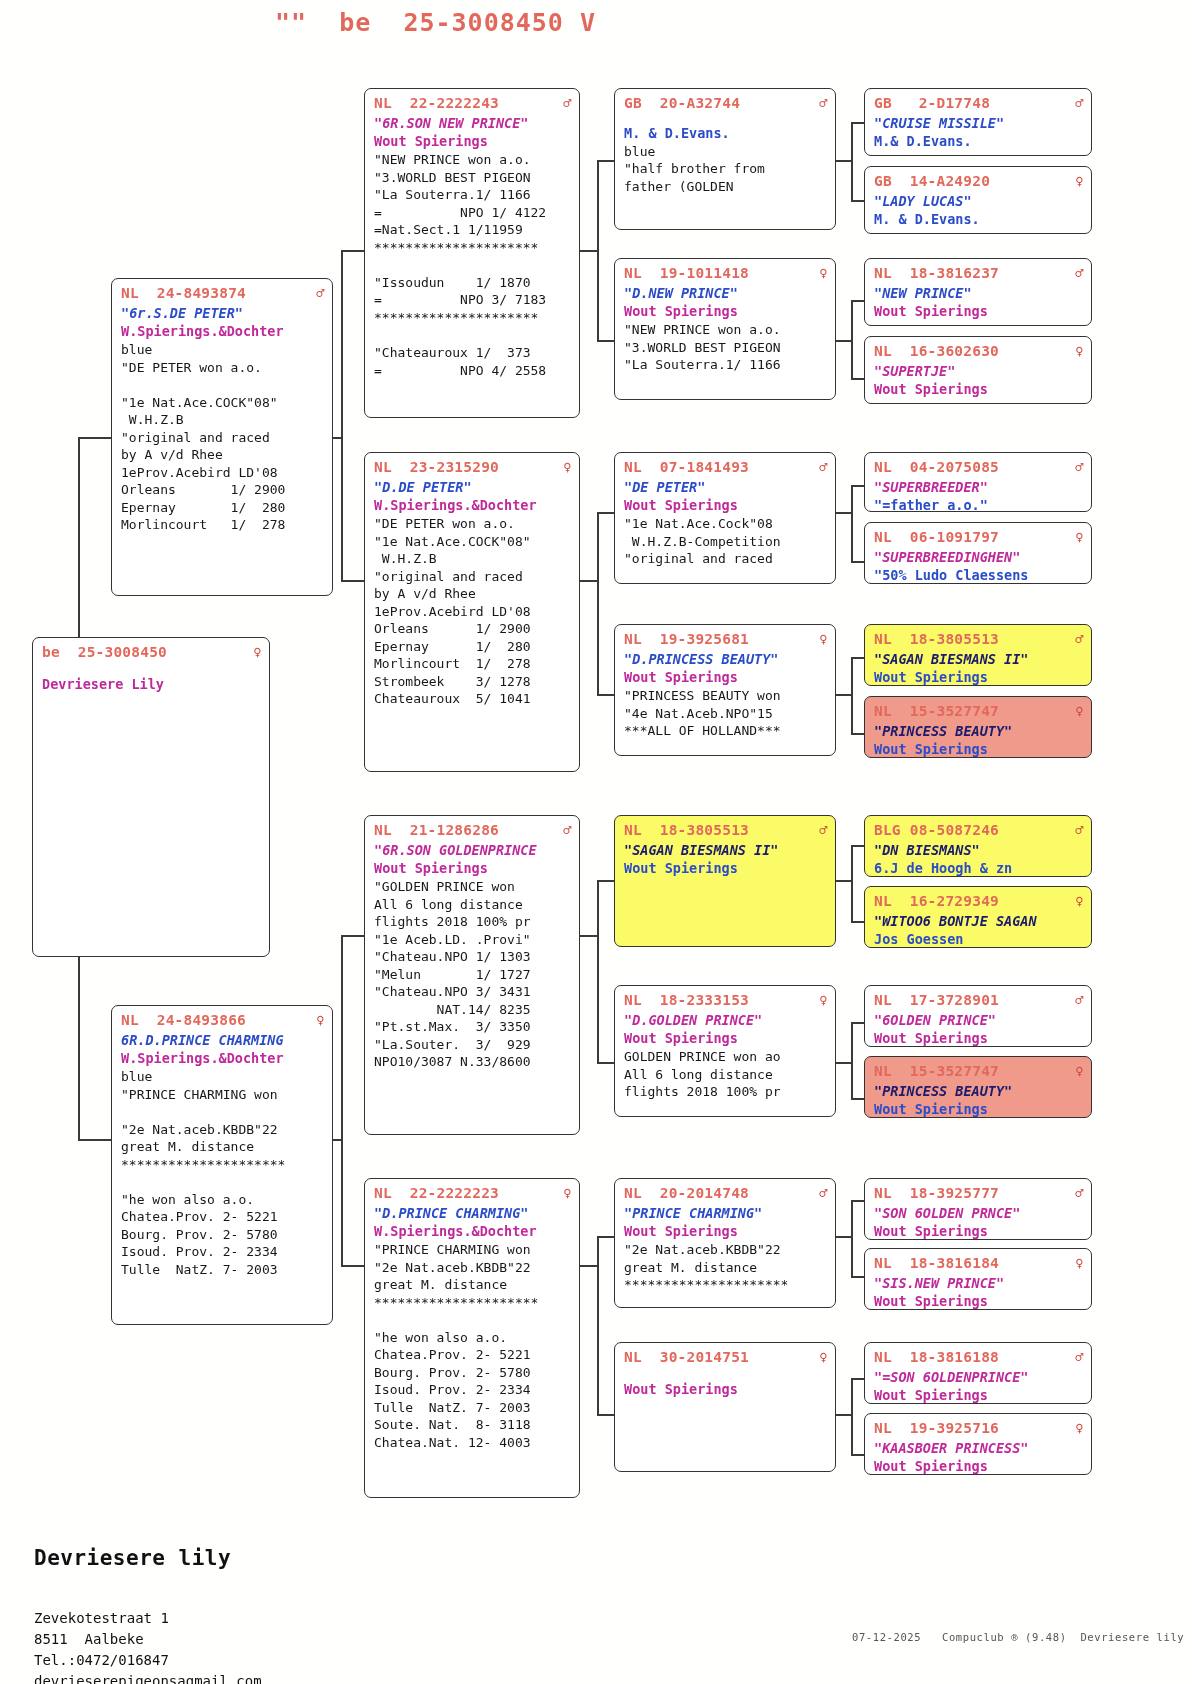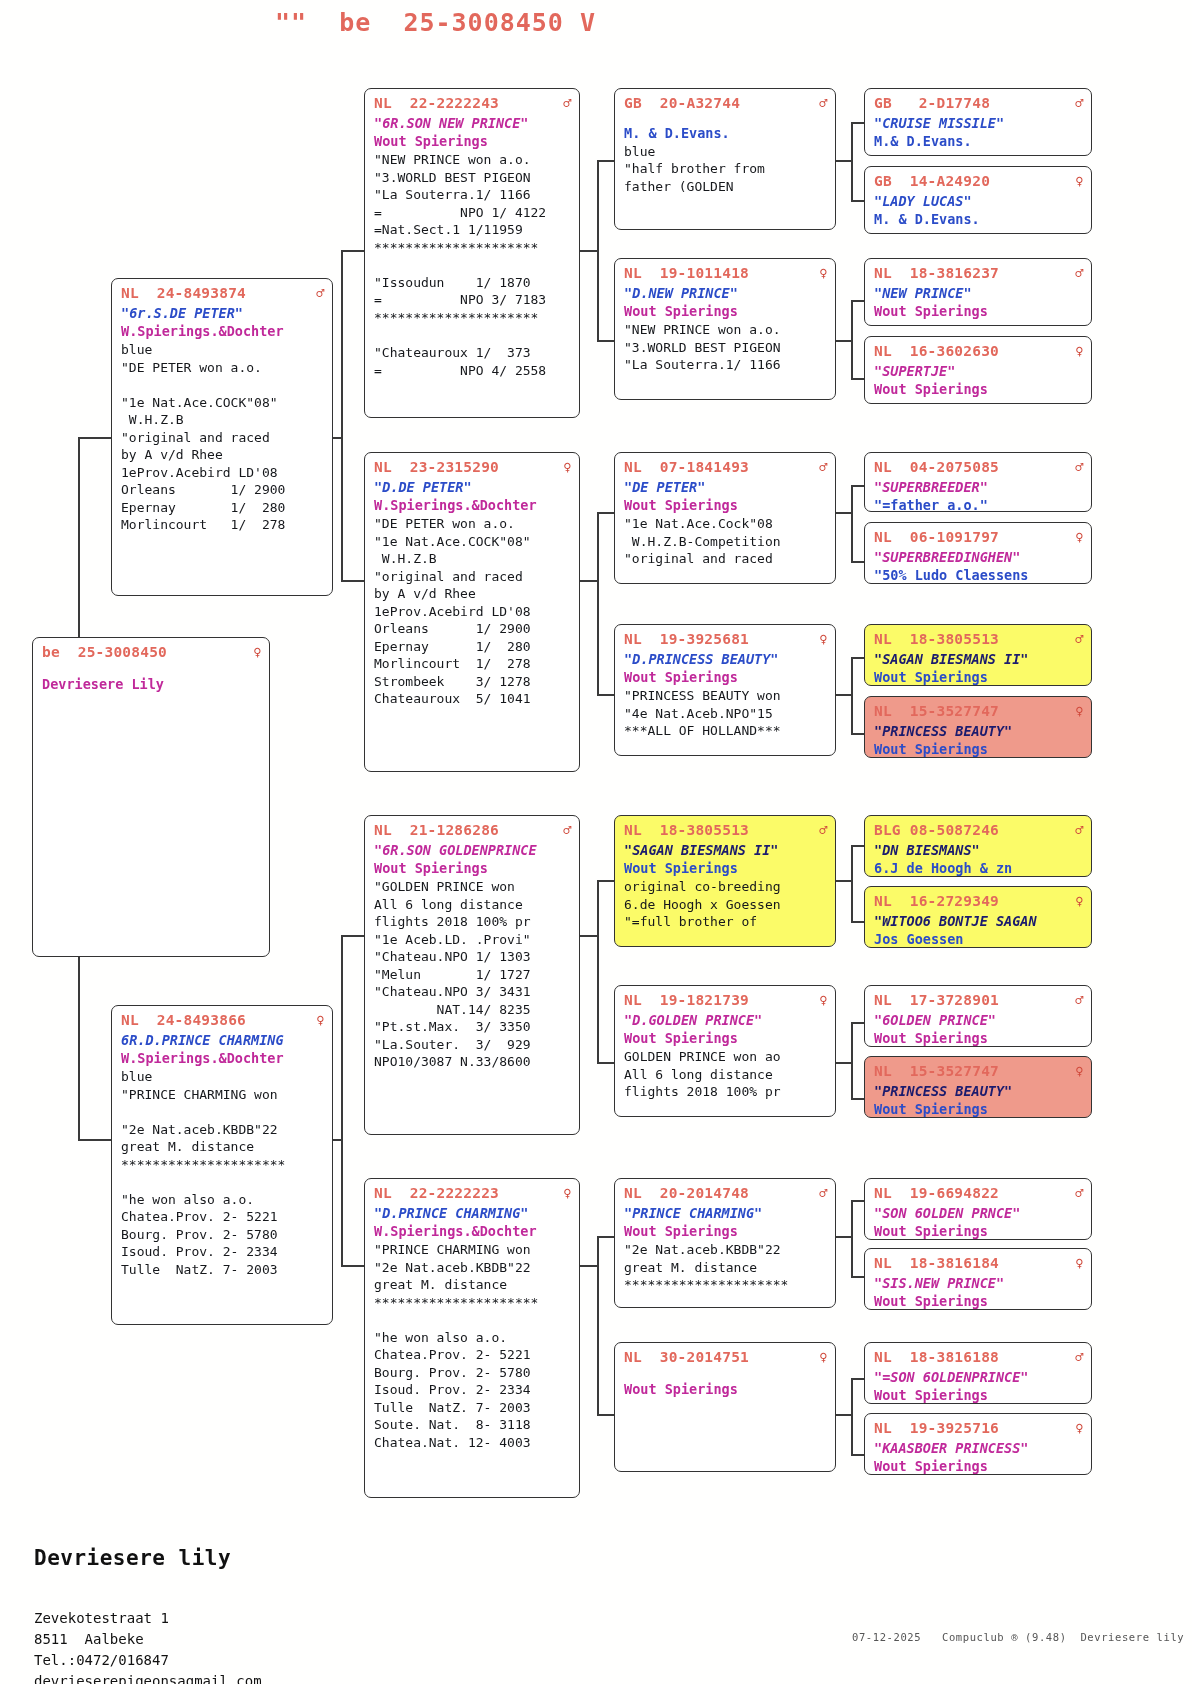--- a/index.html
+++ b/index.html
@@ -347,27 +347,24 @@
     <div class="owner">Wout Spierings</div>
     <div class="body">"PRINCESS BEAUTY won
 "4e Nat.Aceb.NPO"15
 ***ALL OF HOLLAND***</div>
   </div>
 
   <div class="card yellow" style="left:614px; top:815px; width:222px; height:132px;">
     <div class="ring"><span class="sex">♂</span><span>NL  18-3805513</span></div>
     <div class="name dark">"SAGAN BIESMANS II"</div>
     <div class="owner blue">Wout Spierings</div>
-    <div class="body">original co-breeding
-6.de Hoogh x Goessen
-"=full brother of</div>
   </div>
 
   <div class="card" style="left:614px; top:985px; width:222px; height:132px;">
-    <div class="ring"><span class="sex">♀</span><span>NL  19-1821739</span></div>
+    <div class="ring"><span class="sex">♀</span><span>NL  18-2333153</span></div>
     <div class="name magenta">"D.GOLDEN PRINCE"</div>
     <div class="owner">Wout Spierings</div>
     <div class="body">GOLDEN PRINCE won ao
 All 6 long distance
 flights 2018 100% pr</div>
   </div>
 
   <div class="card" style="left:614px; top:1178px; width:222px; height:130px;">
     <div class="ring"><span class="sex">♂</span><span>NL  20-2014748</span></div>
     <div class="name">"PRINCE CHARMING"</div>
@@ -448,21 +445,21 @@
     <div class="owner">Wout Spierings</div>
   </div>
 
   <div class="card salmon" style="left:864px; top:1056px; width:228px; height:62px;">
     <div class="ring"><span class="sex">♀</span><span>NL  15-3527747</span></div>
     <div class="name dark">"PRINCESS BEAUTY"</div>
     <div class="owner blue">Wout Spierings</div>
   </div>
 
   <div class="card" style="left:864px; top:1178px; width:228px; height:62px;">
-    <div class="ring"><span class="sex">♂</span><span>NL  19-6694822</span></div>
+    <div class="ring"><span class="sex">♂</span><span>NL  18-3925777</span></div>
     <div class="name magenta">"SON 6OLDEN PRNCE"</div>
     <div class="owner">Wout Spierings</div>
   </div>
 
   <div class="card" style="left:864px; top:1248px; width:228px; height:62px;">
     <div class="ring"><span class="sex">♀</span><span>NL  18-3816184</span></div>
     <div class="name magenta">"SIS.NEW PRINCE"</div>
     <div class="owner">Wout Spierings</div>
   </div>
 

